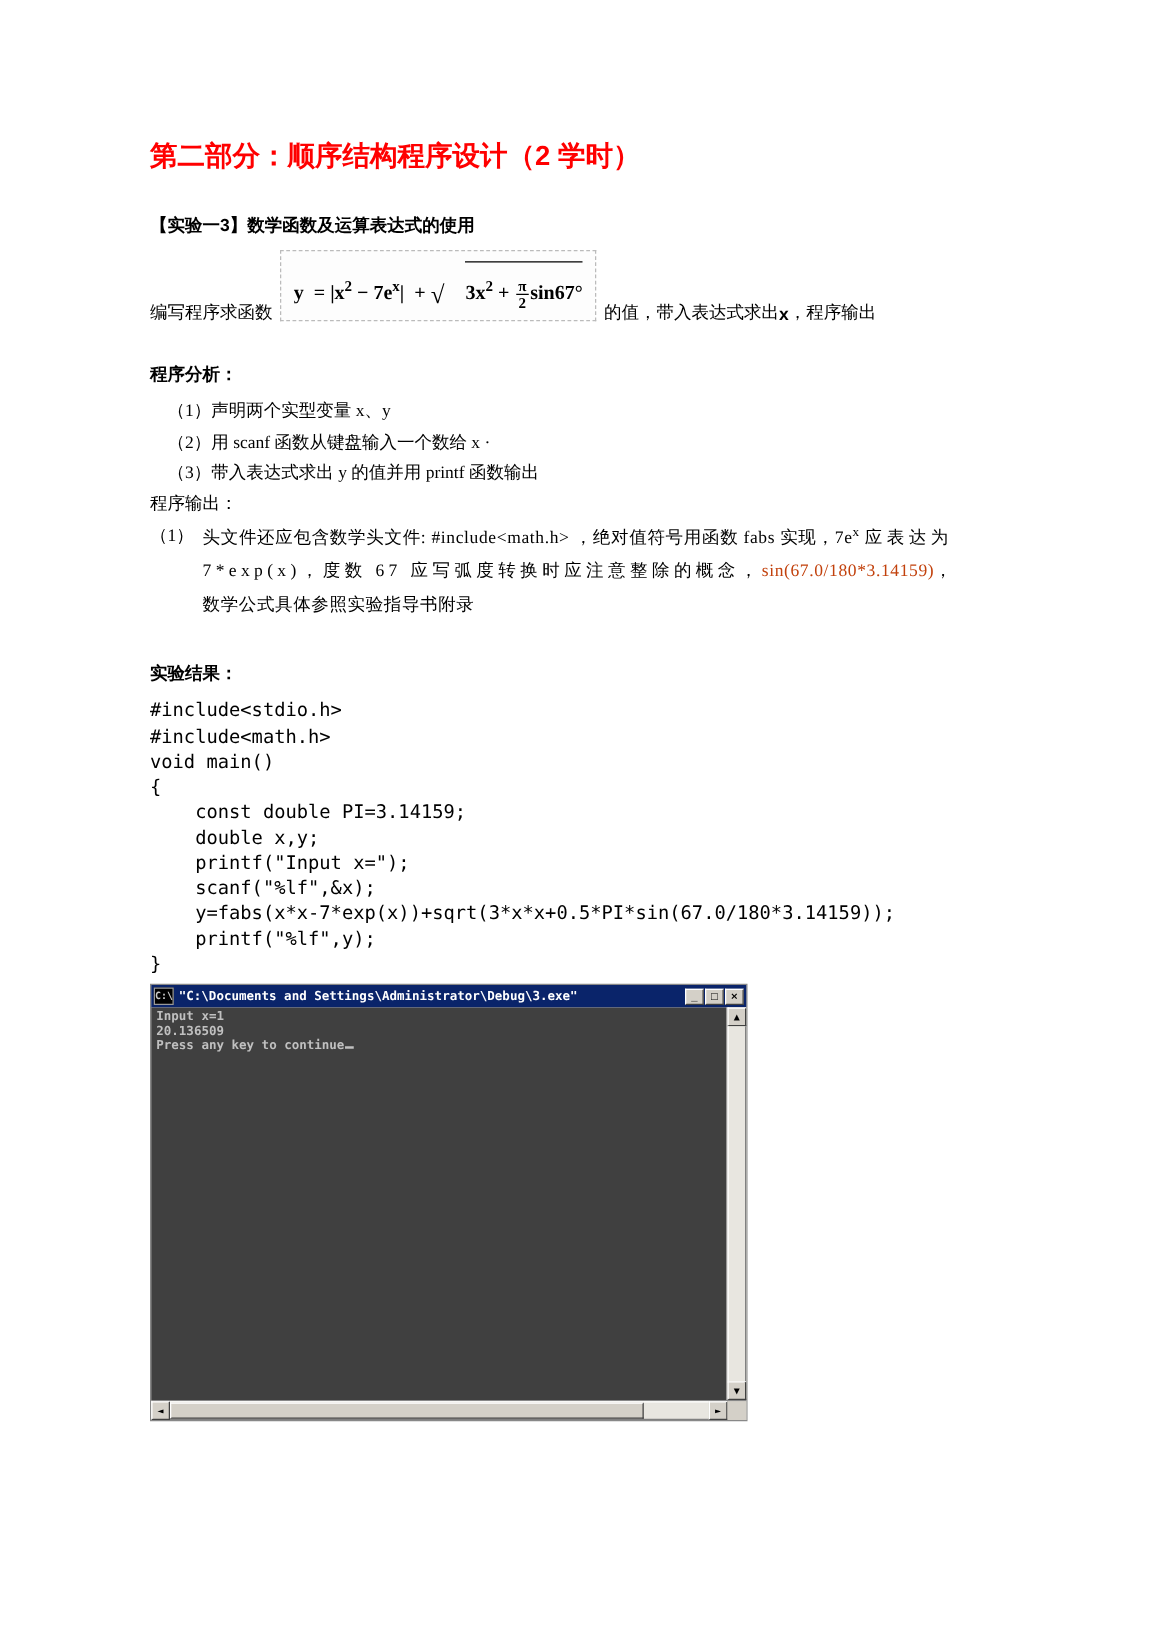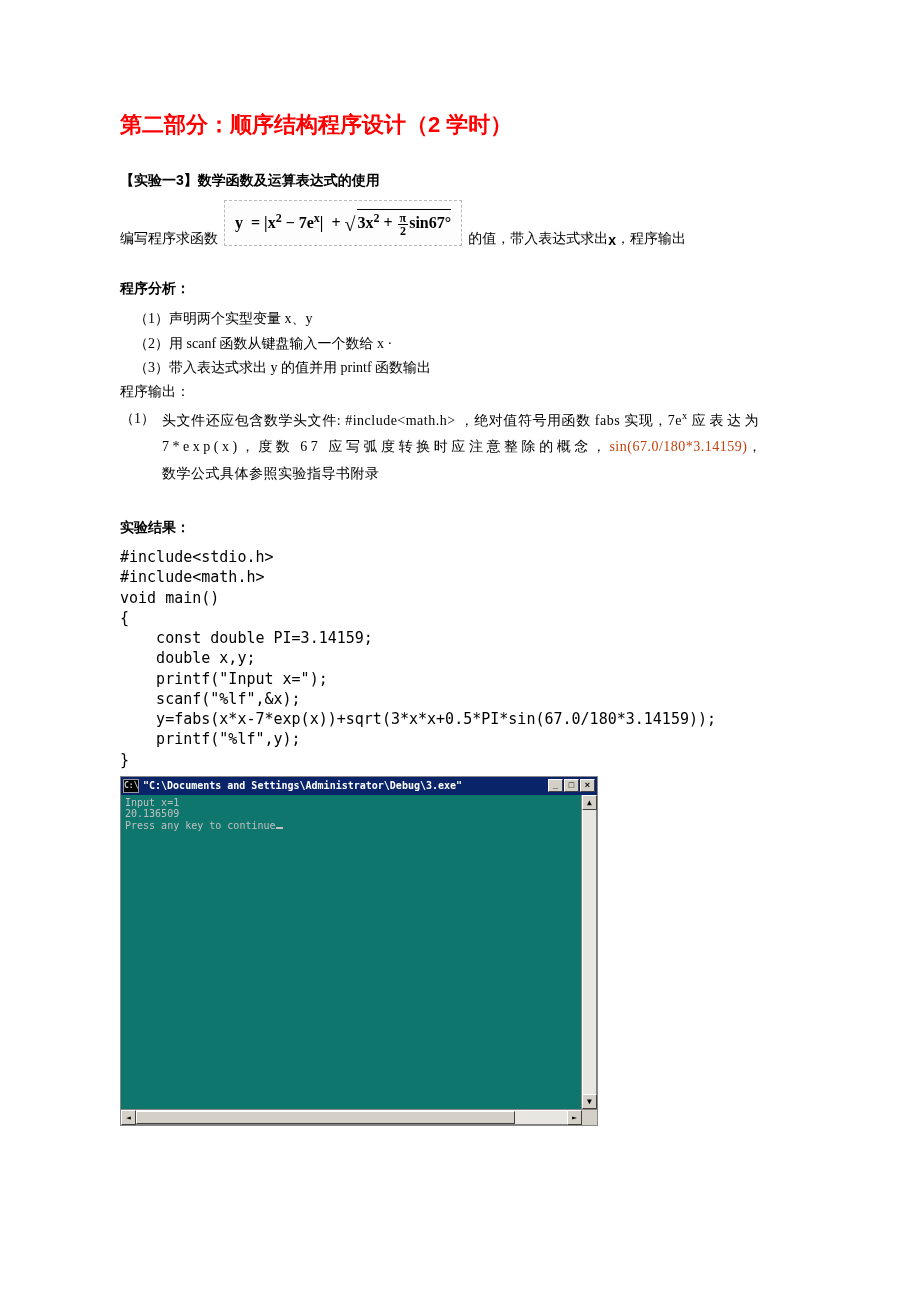--- a/index.html
+++ b/index.html
@@ -41,22 +41,22 @@
     background: #fdfdfd;
     margin: 0 6px 2px 6px;
     padding: 8px 10px;
     font-family: "Times New Roman", serif;
     font-size: 16px;
     font-weight: bold;
   }
   .formula-img .rad {
     display:inline-block;
     border-top:1.5px solid #000;
-    padding-top:1px;
-    margin-left:2px;
+    padding-top:12px;
+    margin-left:17px;
   }
   .formula-img .frac {
     display:inline-flex;
     flex-direction:column;
     align-items:center;
     vertical-align:middle;
     font-size:12px;
     line-height:1;
     margin:0 1px;
   }
@@ -118,28 +118,28 @@
     border-right-color:#404040; border-bottom-color:#404040;
     color:#000;
     font-family: Arial, sans-serif;
     font-size:9px; font-weight:bold;
     text-align:center; line-height:11px;
     box-sizing:border-box;
   }
   .console-body-wrap { display:flex; }
   .console-body {
     flex:1;
-    background:#0f766e;
+    background:#404040;
     color:#c0c0c0;
     padding:2px 4px 2px 4px;
     height: 310px;
     white-space:pre;
     font-size:10px;
     line-height:1.15;
-    font-weight:normal;
+    font-weight:bold;
   }
   .cursor { display:inline-block; width:7px; height:2px; background:#c0c0c0; vertical-align:baseline;}
   .vscroll {
     width:15px;
     background:#d4d0c8;
     display:flex; flex-direction:column;
     border-left:1px solid #888;
   }
   .vbtn {
     height:15px;

